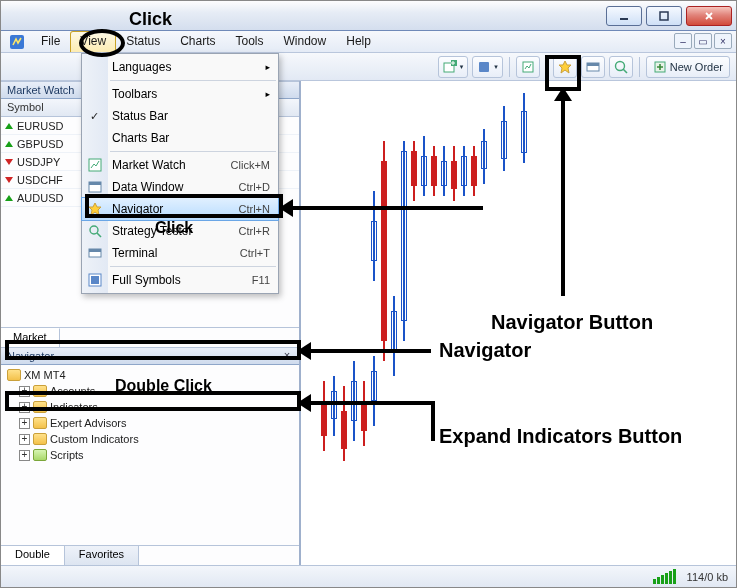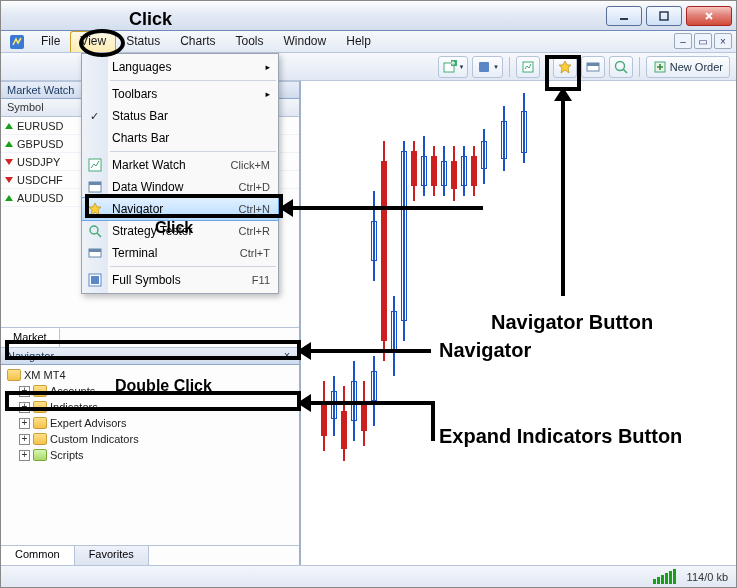--- a/index.html
+++ b/index.html
@@ -319,21 +319,21 @@
           <span class="tree-icon"></span>
           <span>Custom Indicators</span>
         </div>
       <div class="tree-row child">
           <span class="tree-exp">+</span>
           <span class="tree-icon script"></span>
           <span>Scripts</span>
         </div>
     </div>
     <div class="nav-tabs">
-      <div class="tab active">Common</div>
+      <div class="tab active">Double</div>
       <div class="tab">Favorites</div>
     </div>
   </div>
 
   <div class="chartarea">
 
     <div class="candle up" style="left:70px;top:140px;">
         <div class="wick" style="top:-30px;height:90px"></div>
         <div class="body" style="height:40px"></div>
       </div>

